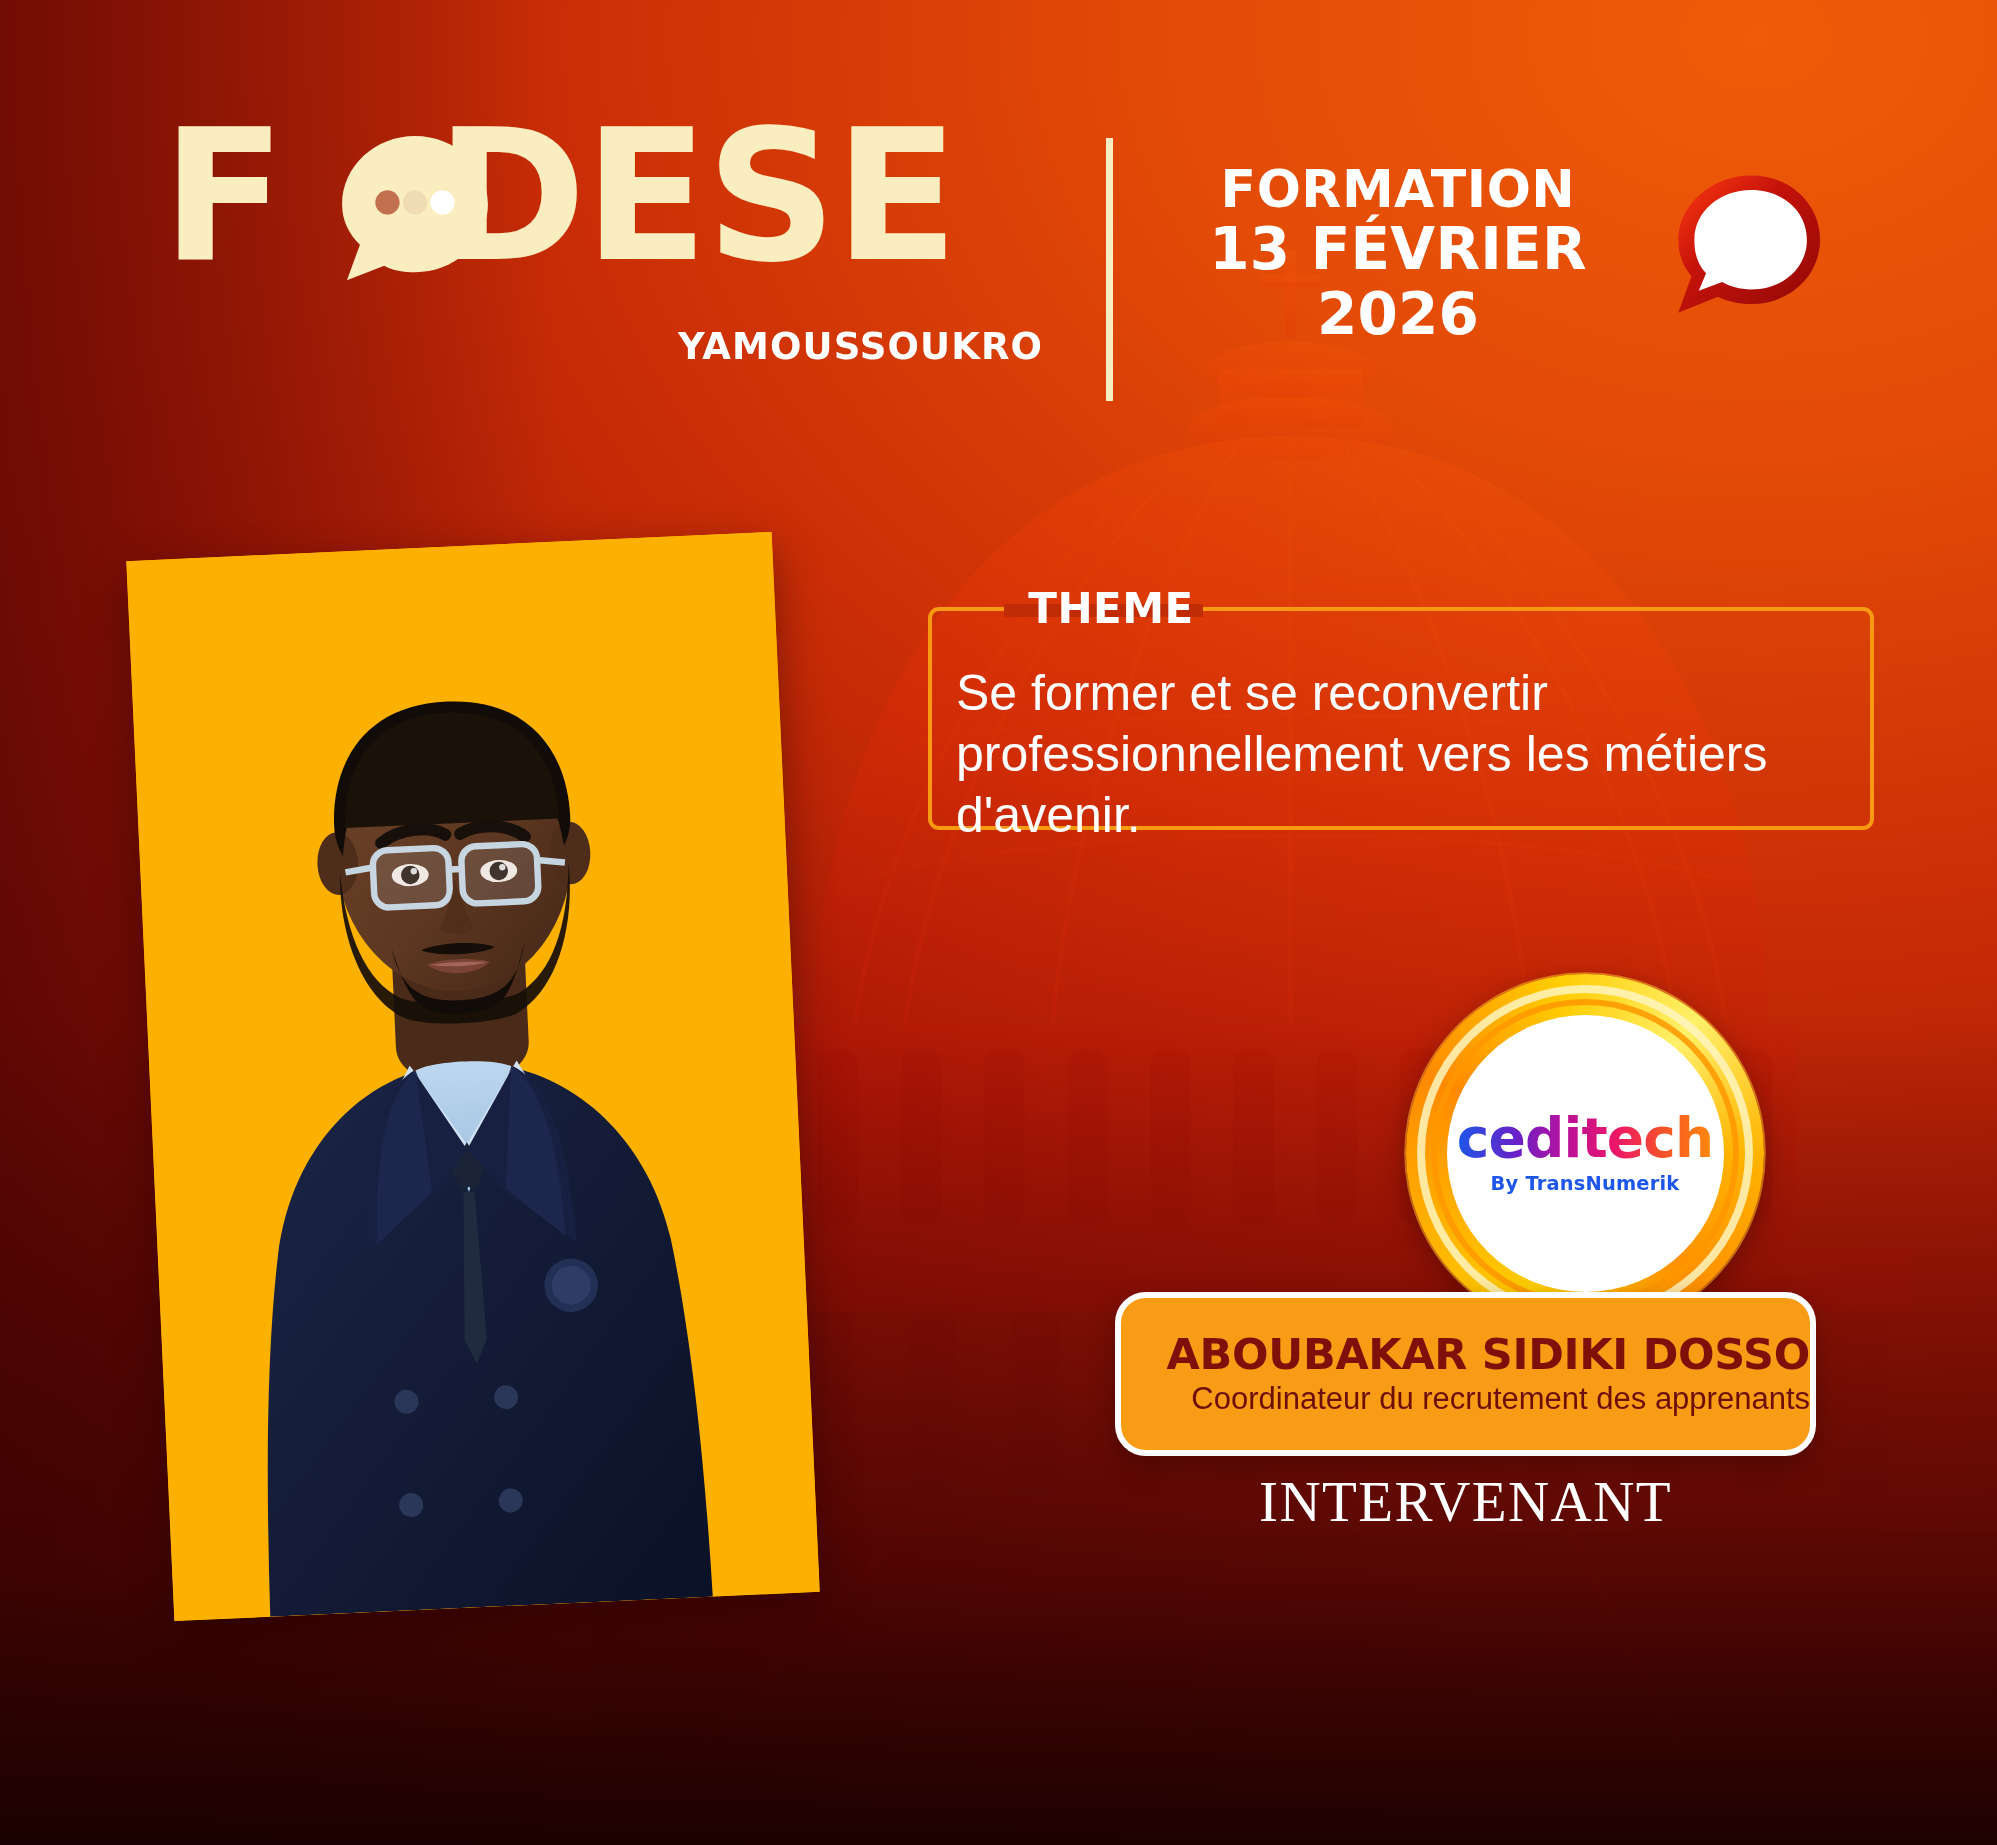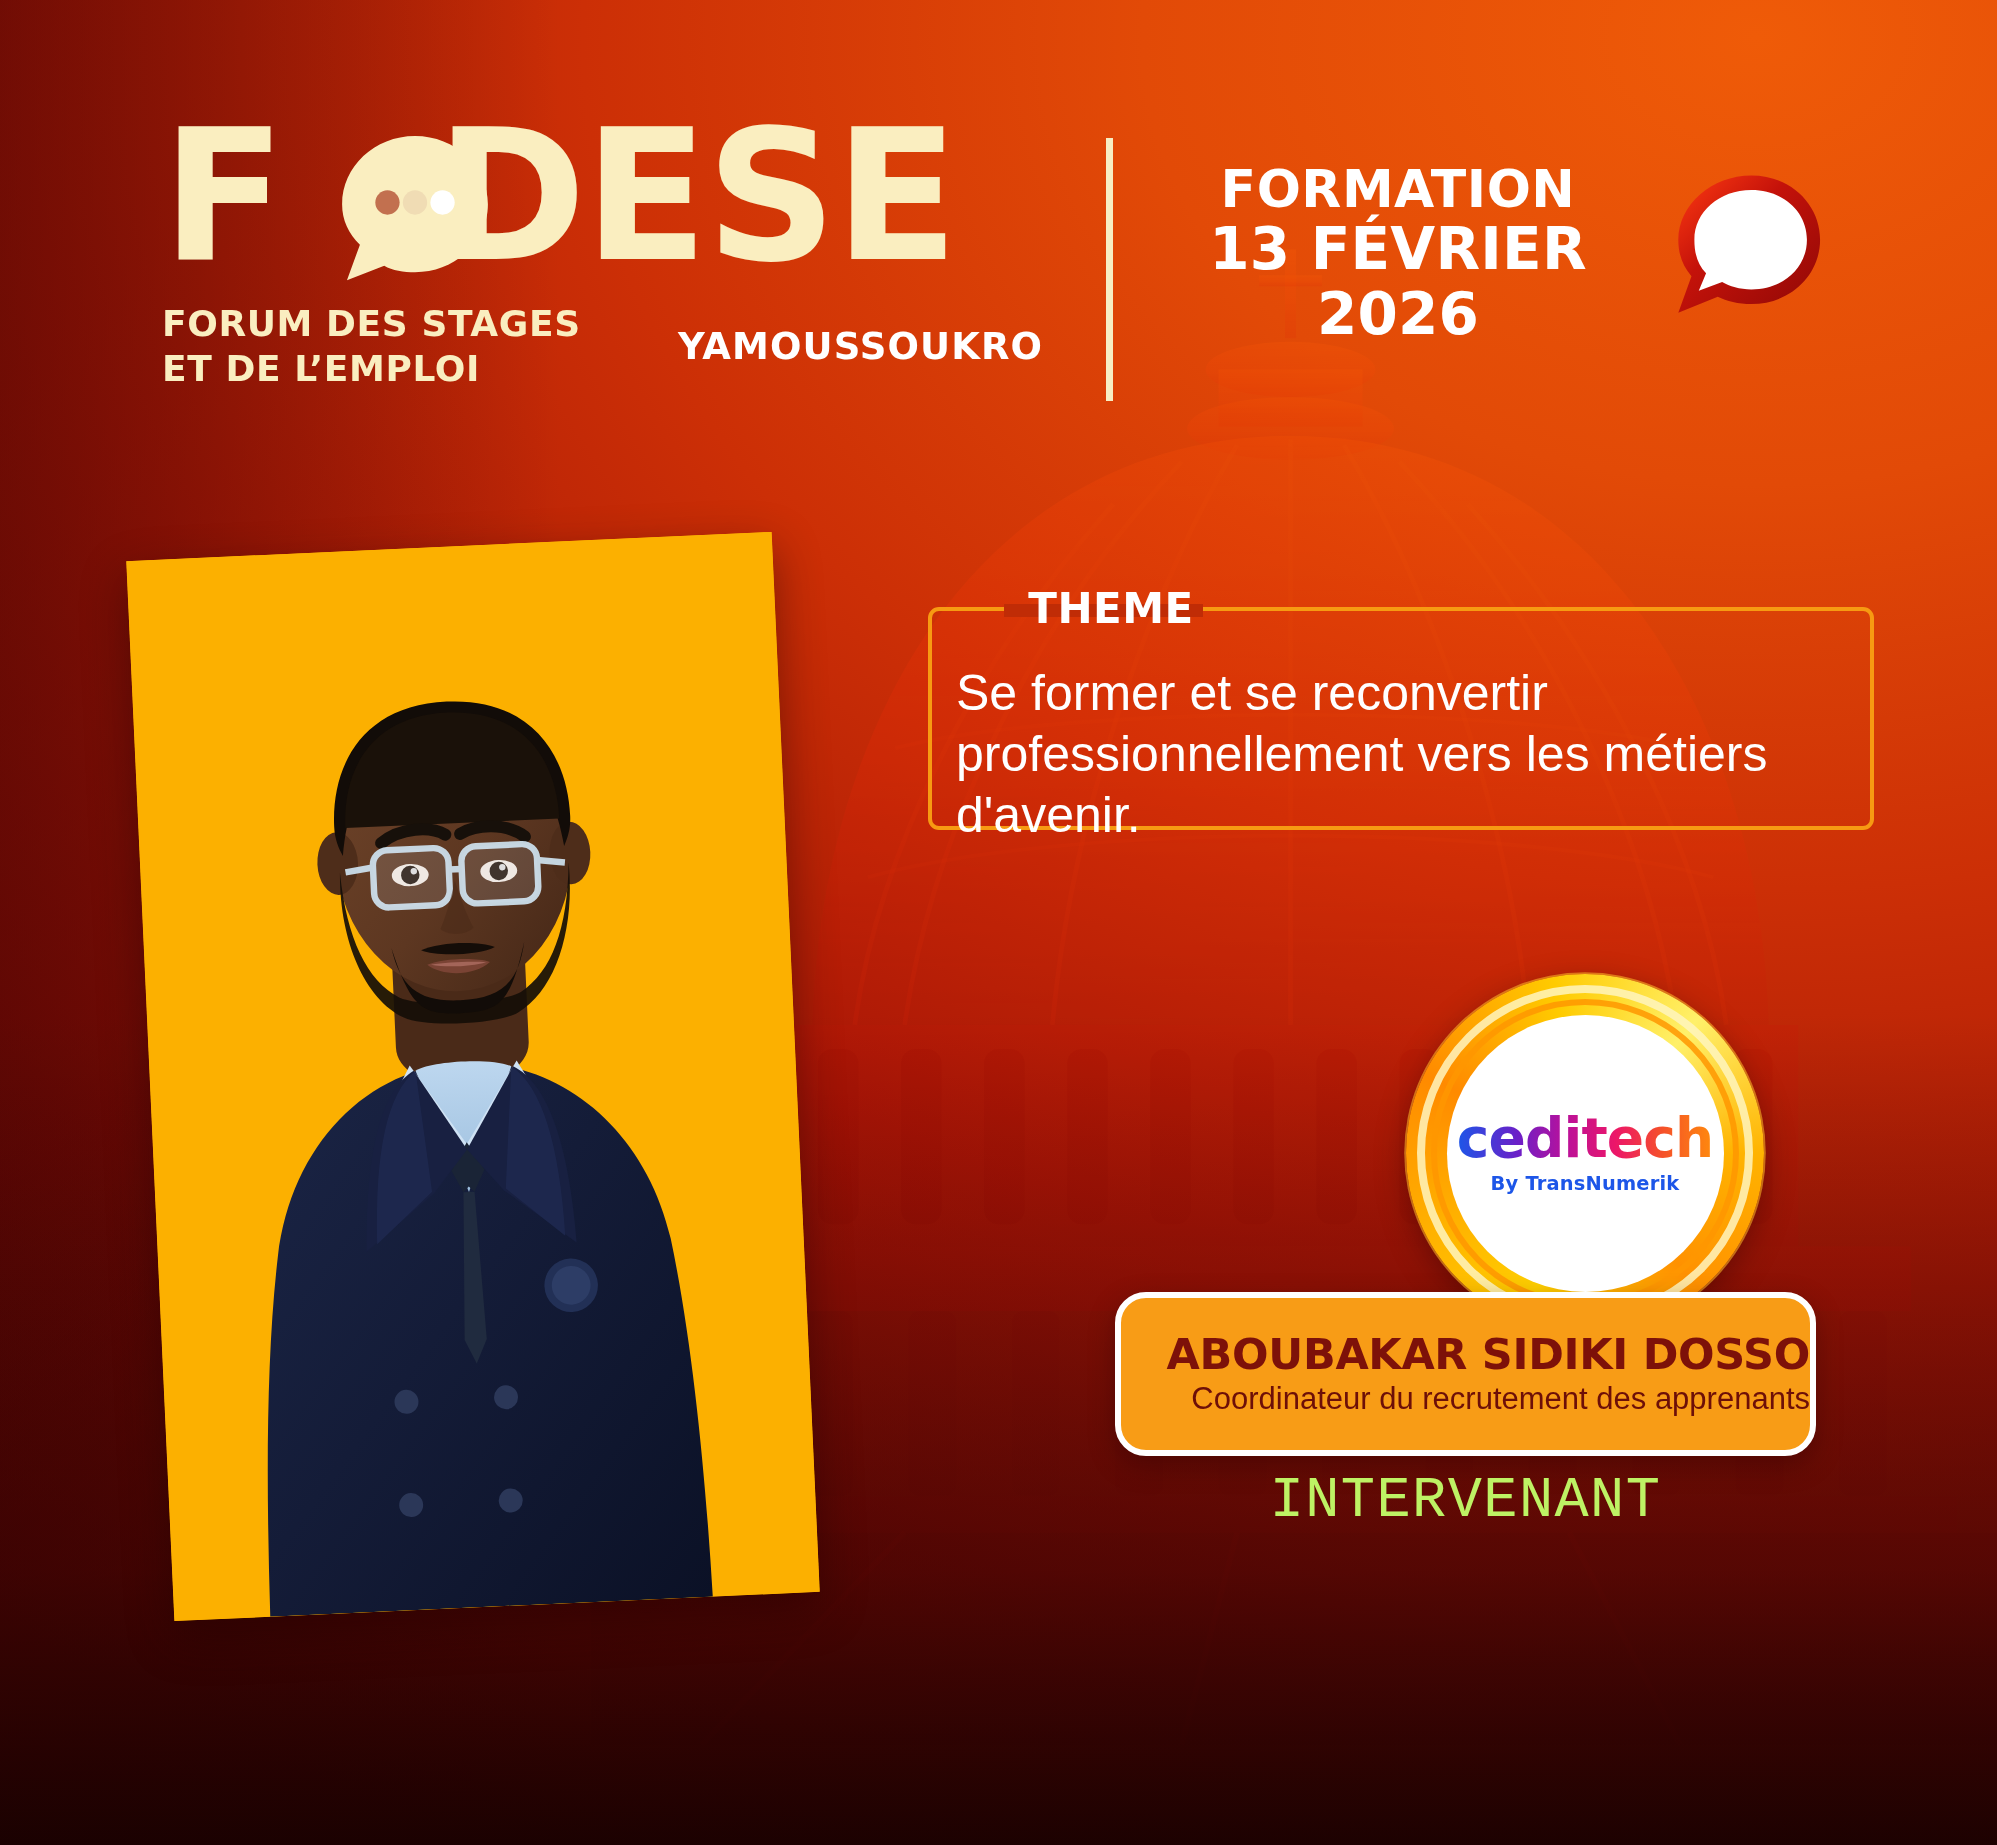--- a/index.html
+++ b/index.html
@@ -312,25 +312,25 @@
     color: #6d0f08;
     line-height: 1.1;
     white-space: nowrap;
   }
   .intervenant {
     position: absolute;
     left: 1115px;
     top: 1469px;
     width: 701px;
     text-align: center;
-    font-family: Liberation Mono, monospace;
+    font-family: Liberation Serif, serif;
     font-weight: 400;
     font-size: 57px;
     letter-spacing: 1.4px;
-    color: #bef264;
+    color: #ffffff;
   }
 </style>
 </head>
 <body>
 
 <div id="poster">
 
   <div class="bg-base"></div>
 
   <div class="basilica">
@@ -416,24 +416,20 @@
       <div class="logo-word">
         <span>F</span><span class="gap">O</span><span>DESE</span>
         <span class="bubble-o">
           <svg viewBox="0 0 100 100">
             <path d="M50 5 C 75 5 95 24 95 47 C 95 70 75 89 50 89 C 43 89 36 88 31 85 L 8 94 L 16 72 C 9 65 5 57 5 47 C 5 24 25 5 50 5 Z" fill="#faeec0"></path>
             <circle cx="33" cy="46" r="7.5" fill="#c2704f"></circle>
             <circle cx="50" cy="46" r="7.5" fill="#f0dcb4"></circle>
             <circle cx="67" cy="46" r="7.5" fill="#ffffff"></circle>
           </svg>
         </span>
-      </div>
-      <div class="logo-tag">
-        <div>FORUM DES STAGES</div>
-        <div>ET DE L’EMPLOI</div>
       </div>
     </div>
 
     <div class="city-tag">YAMOUSSOUKRO</div>
 
     <div class="divider"></div>
 
     <div class="header-right">
       <div class="hr-line2">FORMATION</div>
       <div class="hr-line3">13 FÉVRIER 2026</div>

